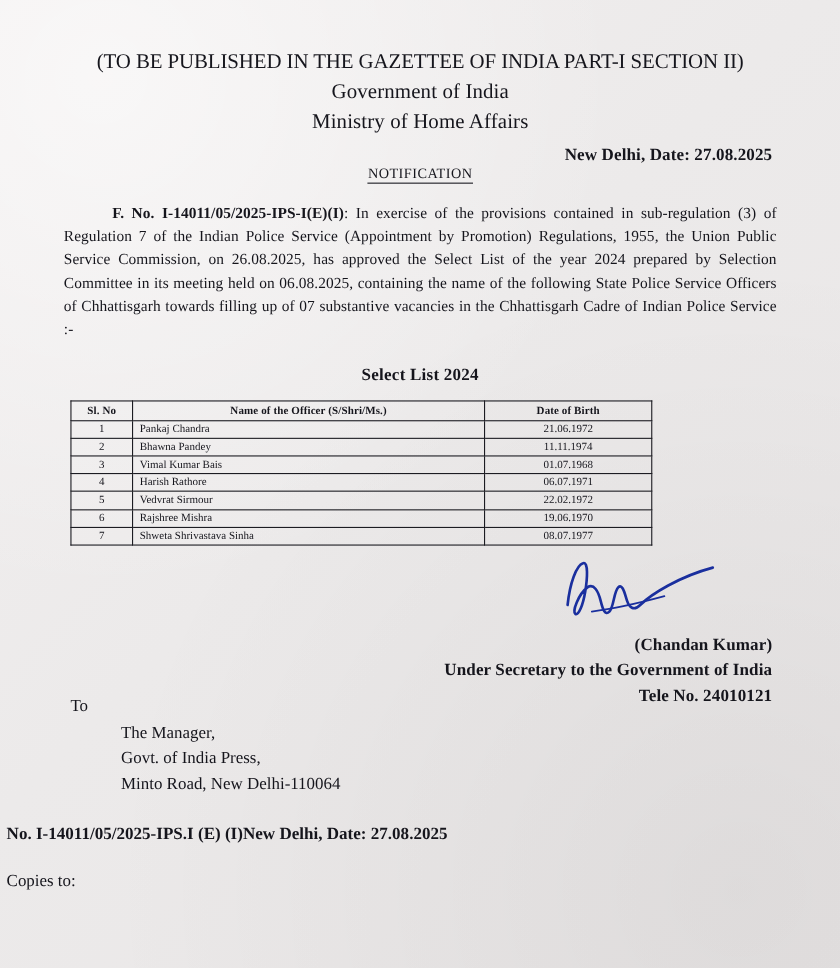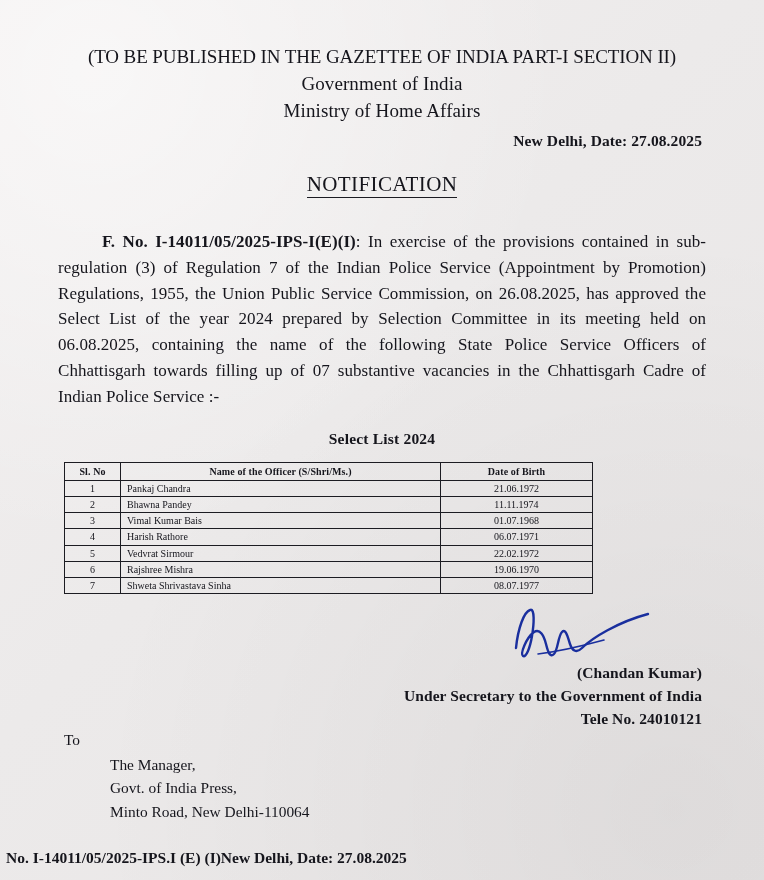--- a/index.html
+++ b/index.html
@@ -47,32 +47,31 @@
     text-align: right;
     font-weight: bold;
     font-size: 15.5px;
     margin-top: 7px;
     padding-right: 4px;
     letter-spacing: 0.1px;
   }
 
   .notification {
     text-align: center;
-    margin-top: 22px;
-    font-size: 21px;
+    font-size: 13px;
     letter-spacing: 0.4px;
   }
   .notification span {
     border-bottom: 1px solid #1b1b22;
     padding-bottom: 1px;
   }
 
   .body-para {
-    margin-top: 32px;
-    font-size: 17px;
+    margin-top: 18px;
+    font-size: 14px;
     line-height: 1.52;
     text-align: justify;
     text-justify: inter-word;
     letter-spacing: 0.05px;
   }
   .body-para .indent {
     display: inline-block;
     width: 44px;
   }
   .body-para b {
@@ -121,21 +120,21 @@
   .signature {
     position: absolute;
     right: 48px;
     top: 2px;
     width: 150px;
     height: 66px;
   }
   .sign-names {
     position: absolute;
     right: 4px;
-    top: 62px;
+    top: 74px;
     text-align: right;
     font-weight: bold;
     font-size: 15.5px;
     line-height: 1.48;
     letter-spacing: 0.1px;
   }
 
   .to-block {
     margin-top: 10px;
     font-size: 15.4px;

